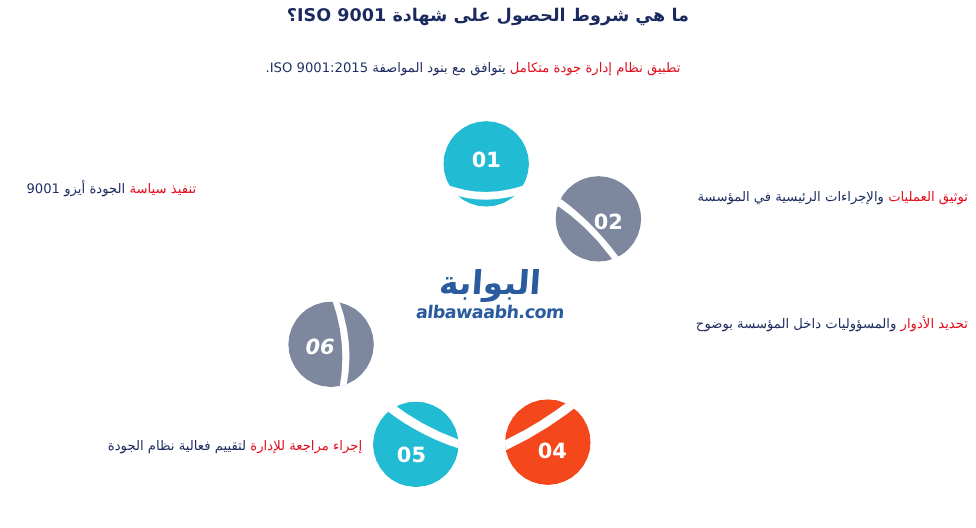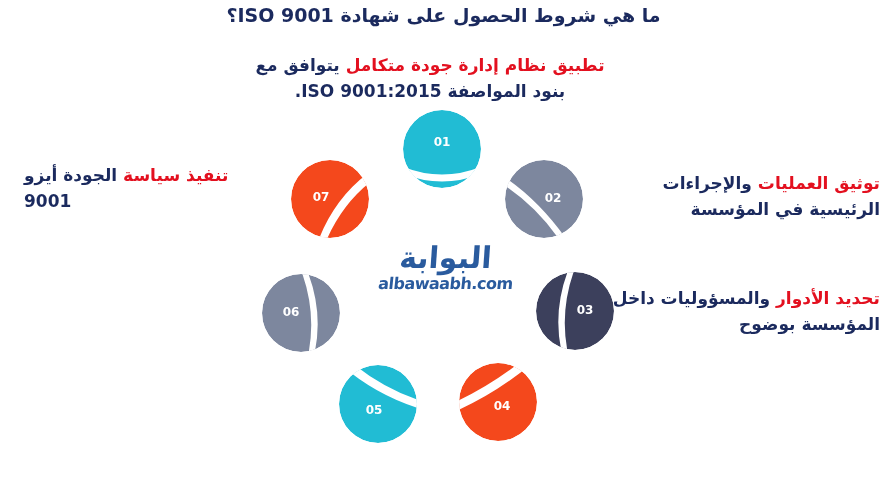--- a/index.html
+++ b/index.html
@@ -8,57 +8,57 @@
     background:#ffffff;
     font-family:"DejaVu Sans","Liberation Sans",sans-serif;
     overflow:hidden;
     position:relative;
   }
   #infographic{position:relative;width:887px;height:480px;}
 
   .title{
     position:absolute;top:4px;left:0;width:887px;
     text-align:center;
-    font-size:19px;font-weight:bold;
+    font-size:16px;font-weight:bold;
     color:#1b2a5e;
     letter-spacing:0px;
     direction:rtl;
   }
 
   
   .node{position:absolute;width:78px;height:78px;}
   .node .disc{
     position:absolute;inset:0;border-radius:50%;
     overflow:hidden;
   }
   .node .num{
     position:absolute;
     width:100%;text-align:center;
-    font-size:12px;font-weight:bold;color:#ffffff;
+    font-size:19px;font-weight:bold;color:#ffffff;
     direction:ltr;
     z-index:4;
   }
 
   
   #node-01{left:403px;top:110px;}
   #node-02{left:505px;top:160px;}
   #node-03{left:536px;top:272px;}
   #node-04{left:459px;top:363px;}
   #node-05{left:339px;top:365px;}
   #node-06{left:262px;top:274px;}
   #node-07{left:291px;top:160px;}
 
   
   .label{
     position:absolute;
     direction:rtl;
-    font-size:17px;
+    font-size:12px;
     line-height:1.55;
     color:#1b2a5e;
-    font-weight:700;
+    font-weight:400;
   }
   .label .hl{color:#e3101f;}
   .label.right{text-align:right;}
   .label.center{text-align:center;}
 
   #label-01{left:240px;top:52px;width:380px;text-align:center;}
   #label-02{left:600px;top:170px;width:280px;text-align:right;}
   #label-03{left:600px;top:285px;width:280px;text-align:right;}
   #label-04{left:548px;top:392px;width:332px;text-align:right;}
   #label-05{left:98px;top:396px;width:300px;text-align:left;}
@@ -98,27 +98,20 @@
   </div>
 
   <div class="node" id="node-02">
     <svg class="disc" viewBox="0 0 78 78">
       <circle cx="39" cy="39" r="39" fill="#7d879e"></circle>
       <path d="M -6 22 Q 30 44 56 82 L 62 80 Q 34 40 -2 16 Z" fill="#ffffff"></path>
     </svg>
     <div class="num" style="top:31px;left:9px;">02</div>
   </div>
 
-  <div class="node" id="node-03">
-    <svg class="disc" viewBox="0 0 78 78">
-      <circle cx="39" cy="39" r="39" fill="#3c405c"></circle>
-      <path d="M 33 -4 Q 16 39 26 82 L 32 82 Q 23 39 39 -4 Z" fill="#ffffff"></path>
-    </svg>
-    <div class="num" style="top:31px;left:10px;">03</div>
-  </div>
 
   <div class="node" id="node-04">
     <svg class="disc" viewBox="0 0 78 78">
       <circle cx="39" cy="39" r="39" fill="#f4481c"></circle>
       <path d="M -6 40 Q 34 22 70 -8 L 76 -2 Q 38 30 -3 48 Z" fill="#ffffff"></path>
     </svg>
     <div class="num" style="top:36px;left:4px;">04</div>
   </div>
 
   <div class="node" id="node-05">
@@ -127,44 +120,40 @@
       <path d="M 6 -8 Q 40 22 82 36 L 82 44 Q 36 30 0 -2 Z" fill="#ffffff"></path>
     </svg>
     <div class="num" style="top:38px;left:-4px;">05</div>
   </div>
 
   <div class="node" id="node-06">
     <svg class="disc" viewBox="0 0 78 78">
       <circle cx="39" cy="39" r="39" fill="#7d879e"></circle>
       <path d="M 45 -4 Q 62 39 52 82 L 46 82 Q 55 39 39 -4 Z" fill="#ffffff"></path>
     </svg>
-    <div class="num" style="top:31px;left:-10px;">06</div>
+    <div class="num" style="top:31px;left:-10px;font-style:italic;">06</div>
   </div>
 
-  <div class="node" id="node-07">
-    <svg class="disc" viewBox="0 0 78 78">
-      <circle cx="39" cy="39" r="39" fill="#f4481c"></circle>
-      <path d="M 76 14 Q 42 40 26 84 L 33 86 Q 50 44 82 20 Z" fill="#ffffff"></path>
-    </svg>
-    <div class="num" style="top:30px;left:-9px;">07</div>
-  </div>
 
   <div class="label center" id="label-01">
     <span class="hl">تطبيق نظام إدارة جودة متكامل</span><span> يتوافق مع بنود المواصفة ISO 9001:2015.</span>
   </div>
 
   <div class="label right" id="label-03">
     <span class="hl">تحديد الأدوار</span><span> والمسؤوليات داخل المؤسسة بوضوح</span>
   </div>
 
   <div class="label right" id="label-02">
     <span class="hl">توثيق العمليات</span><span> والإجراءات الرئيسية في المؤسسة</span>
   </div>
 
 
+  <div class="label" id="label-05">
+    <span class="hl">إجراء مراجعة للإدارة</span><span> لتقييم فعالية نظام الجودة</span>
+  </div>
 
 
   <div class="label" id="label-07">
     <span class="hl">تنفيذ سياسة</span><span> الجودة أيزو 9001</span>
   </div>
 
   <div id="logo">
     <div class="logo-ar">البوابة</div>
     <div class="logo-en">albawaabh.com</div>
   </div>

